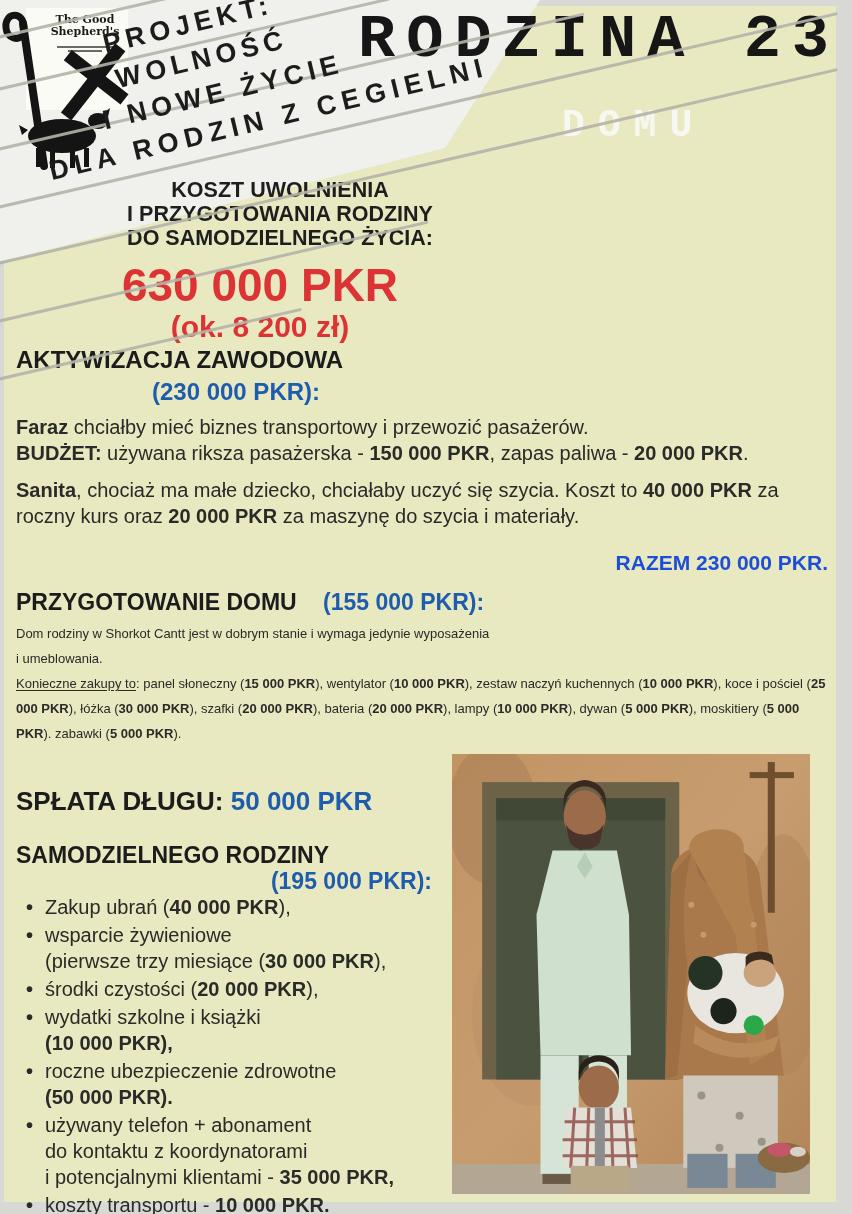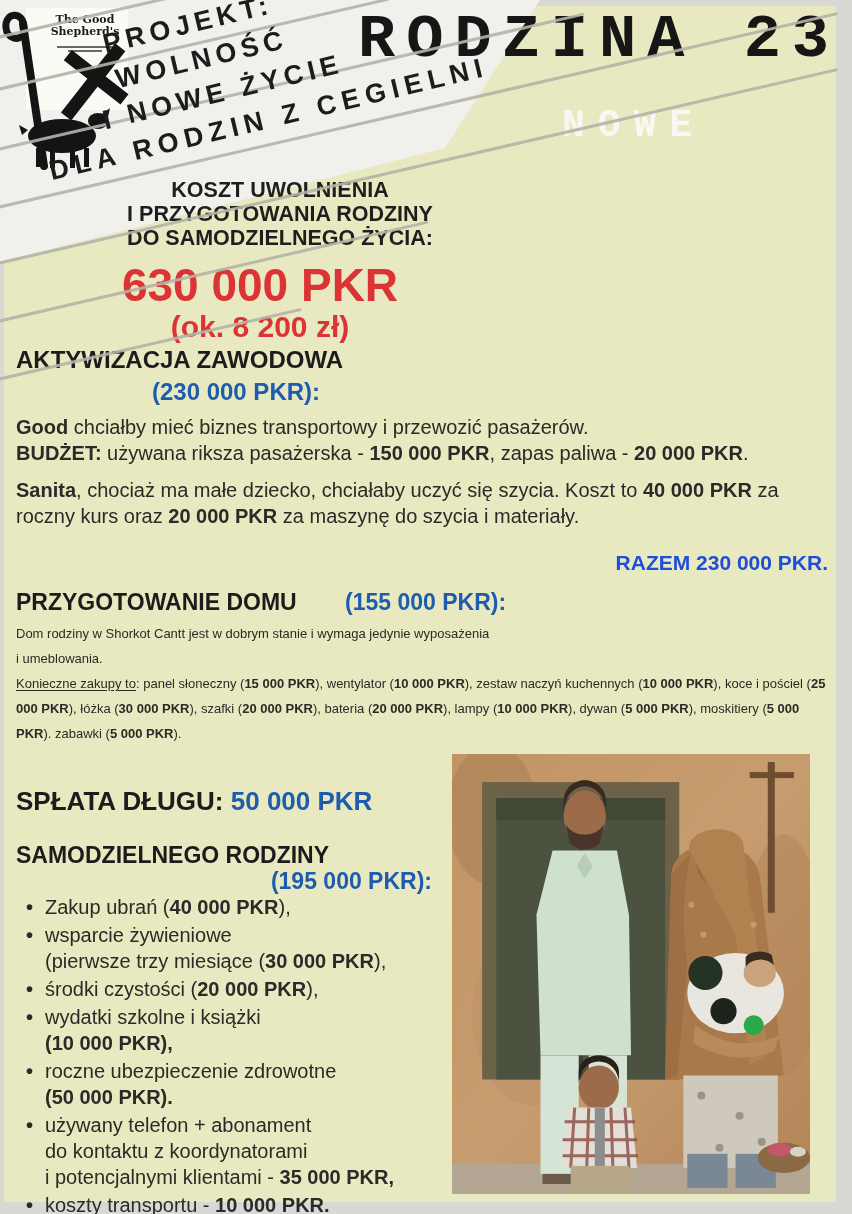--- a/index.html
+++ b/index.html
@@ -44,21 +44,21 @@
   .sec-h{font-weight:bold;color:#1c1c1c;}
   .act-h{position:absolute;left:16px;top:346px;font-size:24px;z-index:3;}
   .blue{color:#1e5cad;font-weight:bold;}
   .act-amt{position:absolute;left:16px;top:378px;width:440px;text-align:center;font-size:24px;z-index:3;}
   .body{position:absolute;margin:0;font-size:20px;line-height:26px;color:#2a2a28;z-index:3;}
   .p-faraz{left:16px;top:414px;width:815px;}
   .p-sanita{left:16px;top:477px;width:815px;}
   .razem{position:absolute;left:16px;top:551px;width:812px;text-align:right;
          font-weight:bold;font-size:21px;color:#1d4ed8;z-index:3;}
   .home-row{position:absolute;left:16px;top:589px;font-size:23px;z-index:3;white-space:nowrap;}
-  .home-row .home-amt{margin-left:42px;font-size:23px;}
+  .home-row .home-amt{margin-left:20px;font-size:23px;}
   .home-body{left:16px;top:621px;width:818px;font-size:13px;line-height:25px;}
   .home-body u{text-underline-offset:2px;}
   .debt{position:absolute;left:16px;top:786px;font-size:26px;font-weight:bold;color:#1c1c1c;z-index:3;text-align:right;}
   .debt .blue{font-size:26px;}
   .fam-h{position:absolute;left:16px;top:842px;font-size:23px;z-index:3;}
   .fam-amt{position:absolute;left:16px;top:868px;width:416px;text-align:right;font-size:23px;z-index:3;}
   .fam-list{position:absolute;left:26px;top:894px;width:436px;margin:0;padding:0;
             list-style:none;font-size:20px;line-height:26px;color:#2a2a28;z-index:3;}
   .fam-list li{position:relative;padding-left:19px;margin-bottom:2px;}
   .fam-list li::before{content:"\2022";position:absolute;left:0;top:0;font-weight:bold;}
@@ -111,33 +111,33 @@
   </div>
 
   <div class="proj">
     <div class="pl1">PROJEKT:</div>
     <div class="pl2">WOLNOŚĆ</div>
     <div class="pl3">I NOWE ŻYCIE</div>
     <div class="pl4">DLA RODZIN Z CEGIELNI</div>
   </div>
 
   <h1 class="title">RODZINA 23</h1>
-  <div class="plan">NOWE</div>
+  <div class="plan">DOMU</div>
 
   <div class="cost-head">
     <div>KOSZT UWOLNIENIA</div>
     <div>I PRZYGOTOWANIA RODZINY</div>
     <div>DO SAMODZIELNEGO ŻYCIA:</div>
   </div>
   <div class="amt-pkr">630 000 PKR</div>
   <div class="amt-pln">(ok. 8 200 zł)</div>
 
   <div class="sec-h act-h">AKTYWIZACJA ZAWODOWA</div>
   <div class="act-amt blue">(230 000 PKR):</div>
-  <p class="body p-faraz"><b>Good</b> chciałby mieć biznes transportowy i przewozić pasażerów.<br><b>BUDŻET:</b> używana riksza pasażerska - <b>150 000 PKR</b>, zapas paliwa - <b>20 000 PKR</b>.</p>
+  <p class="body p-faraz"><b>Faraz</b> chciałby mieć biznes transportowy i przewozić pasażerów.<br><b>BUDŻET:</b> używana riksza pasażerska - <b>150 000 PKR</b>, zapas paliwa - <b>20 000 PKR</b>.</p>
   <p class="body p-sanita"><b>Sanita</b>, chociaż ma małe dziecko, chciałaby uczyć się szycia. Koszt to <b>40 000 PKR</b> za roczny kurs oraz <b>20 000 PKR</b> za maszynę do szycia i materiały.</p>
   <div class="razem">RAZEM 230 000 PKR.</div>
 
   <div class="home-row">
     <span class="sec-h">PRZYGOTOWANIE DOMU</span>
     <span class="blue home-amt">(155 000 PKR):</span>
   </div>
   <p class="body home-body">Dom rodziny w Shorkot Cantt jest w dobrym stanie i wymaga jedynie wyposażenia<br>i umeblowania.<br><u>Konieczne zakupy to</u>: panel słoneczny (<b>15 000 PKR</b>), wentylator (<b>10 000 PKR</b>), zestaw naczyń kuchennych (<b>10 000 PKR</b>), koce i pościel  (<b>25 000 PKR</b>), łóżka (<b>30 000 PKR</b>), szafki (<b>20 000 PKR</b>), bateria (<b>20 000 PKR</b>), lampy (<b>10 000 PKR</b>), dywan (<b>5 000 PKR</b>), moskitiery (<b>5 000 PKR</b>). zabawki (<b>5 000 PKR</b>).</p>
 
   <div class="debt">

